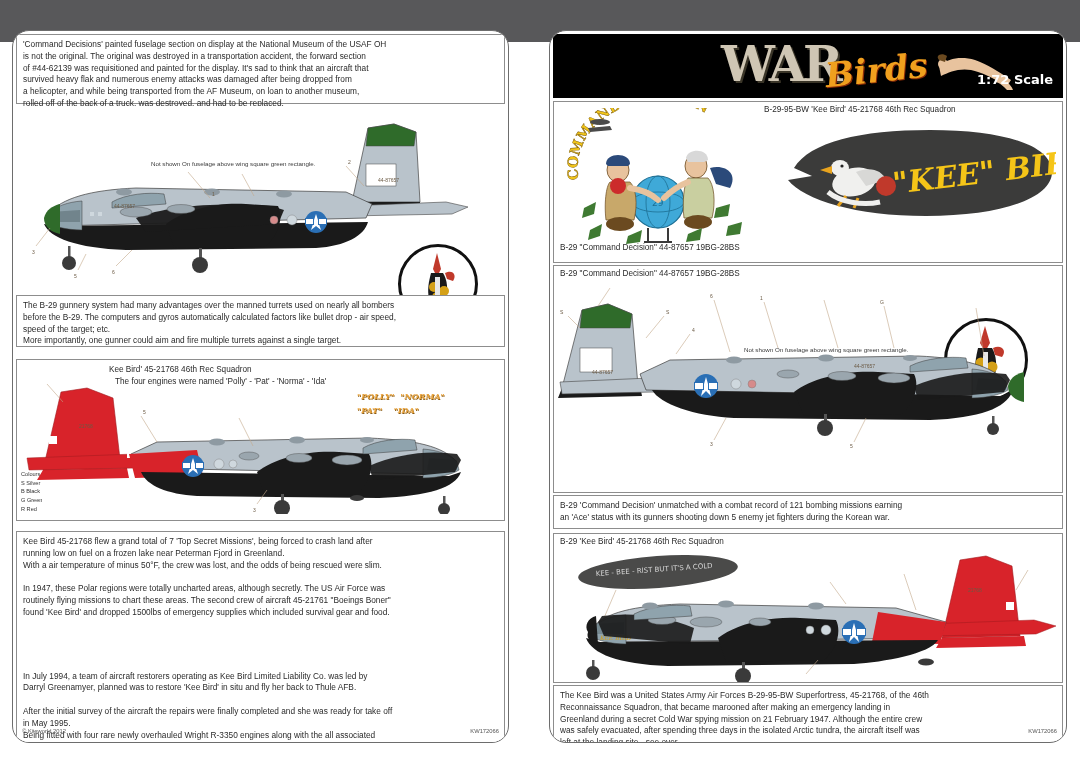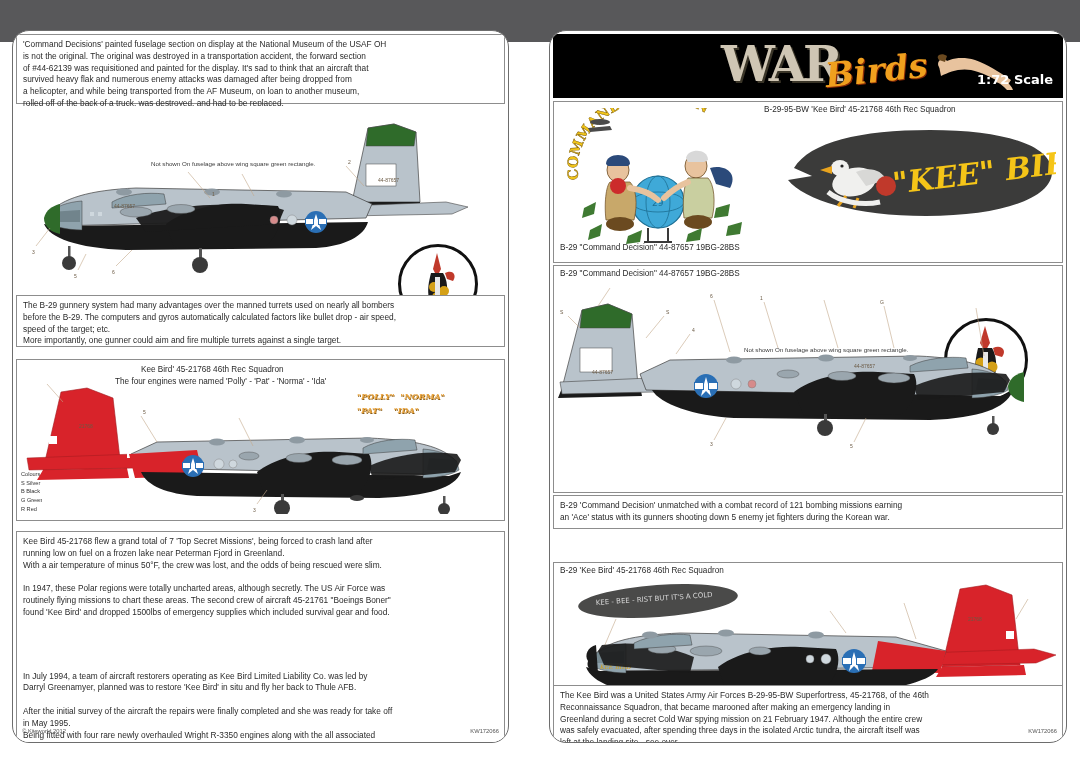--- a/index.html
+++ b/index.html
@@ -219,21 +219,21 @@
     </div>
 
     <div class="sec" style="top:264px; height:52px;">
       <div class="txtblk">The B-29 gunnery system had many advantages over the manned turrets used on nearly all bombers
 before the B-29. The computers and gyros automatically calculated factors like bullet drop - air speed,
 speed of the target; etc.
 More importantly, one gunner could aim and fire multiple turrets against a single target.</div>
     </div>
 
     <div class="sec" style="top:328px; height:162px;">
-      <div class="cap" style="position:absolute; left:92px; top:4px; padding:0;margin-left:32px;">Kee Bird' 45-21768 46th Rec Squadron</div>
+      <div class="cap" style="position:absolute; left:92px; top:4px; padding:0;">Kee Bird' 45-21768 46th Rec Squadron</div>
       <div class="cap" style="position:absolute; left:98px; top:16px; padding:0;">The four engines were named 'Polly' - 'Pat' - 'Norma' - 'Ida'</div>
 
       <div class="engine-names" style="left:340px; top:30px;">
         <span>"POLLY"</span>&nbsp;&nbsp;<span>"NORMA"</span>
       </div>
       <div class="engine-names" style="left:340px; top:44px;">
         <span>"PAT"</span>&nbsp;&nbsp;&nbsp;&nbsp;<span>"IDA"</span>
       </div>
 
       <div class="legend" style="position:absolute; left:4px; top:110px;">
@@ -475,21 +475,21 @@
         <line x1="160" y1="154" x2="172" y2="132" class="leader"></line>
         <text x="156" y="160" class="lnum">3</text>
       </svg>
     </div>
 
     <div class="sec" style="top:464px; height:34px;">
       <div class="txtblk">B-29 'Command Decision' unmatched with a combat record of 121 bombing missions earning
 an 'Ace'  status with its gunners shooting down 5 enemy jet fighters during the Korean war.</div>
     </div>
 
-    <div class="sec" style="top:502px; height:150px;margin-top:29px;">
+    <div class="sec" style="top:502px; height:150px;">
       <div class="cap" style="position:absolute; left:6px; top:2px; padding:0;">B-29 'Kee Bird' 45-21768 46th Rec Squadron</div>
 
       <svg width="510" height="130" viewBox="0 0 510 130" style="position:absolute; left:0; top:18px;">
 
         <ellipse cx="104" cy="20" rx="80" ry="16" fill="#4a4a49" transform="rotate(-4 104 20)"></ellipse>
         <text x="42" y="24" font-size="7" fill="#d8d8d8" font-family="DejaVu Sans, sans-serif" transform="rotate(-4 42 24)">KEE - BEE - RIST BUT IT'S A COLD</text>
         <line x1="62" y1="38" x2="50" y2="66" class="leader"></line>
 
         <path d="M406,8 L432,4 L458,14 L466,84 L388,86 Z" fill="#d8232a" stroke="#a01a1f" stroke-width="0.6"></path>
         <path d="M388,86 L470,84 L472,94 L382,96 Z" fill="#d8232a"></path>

